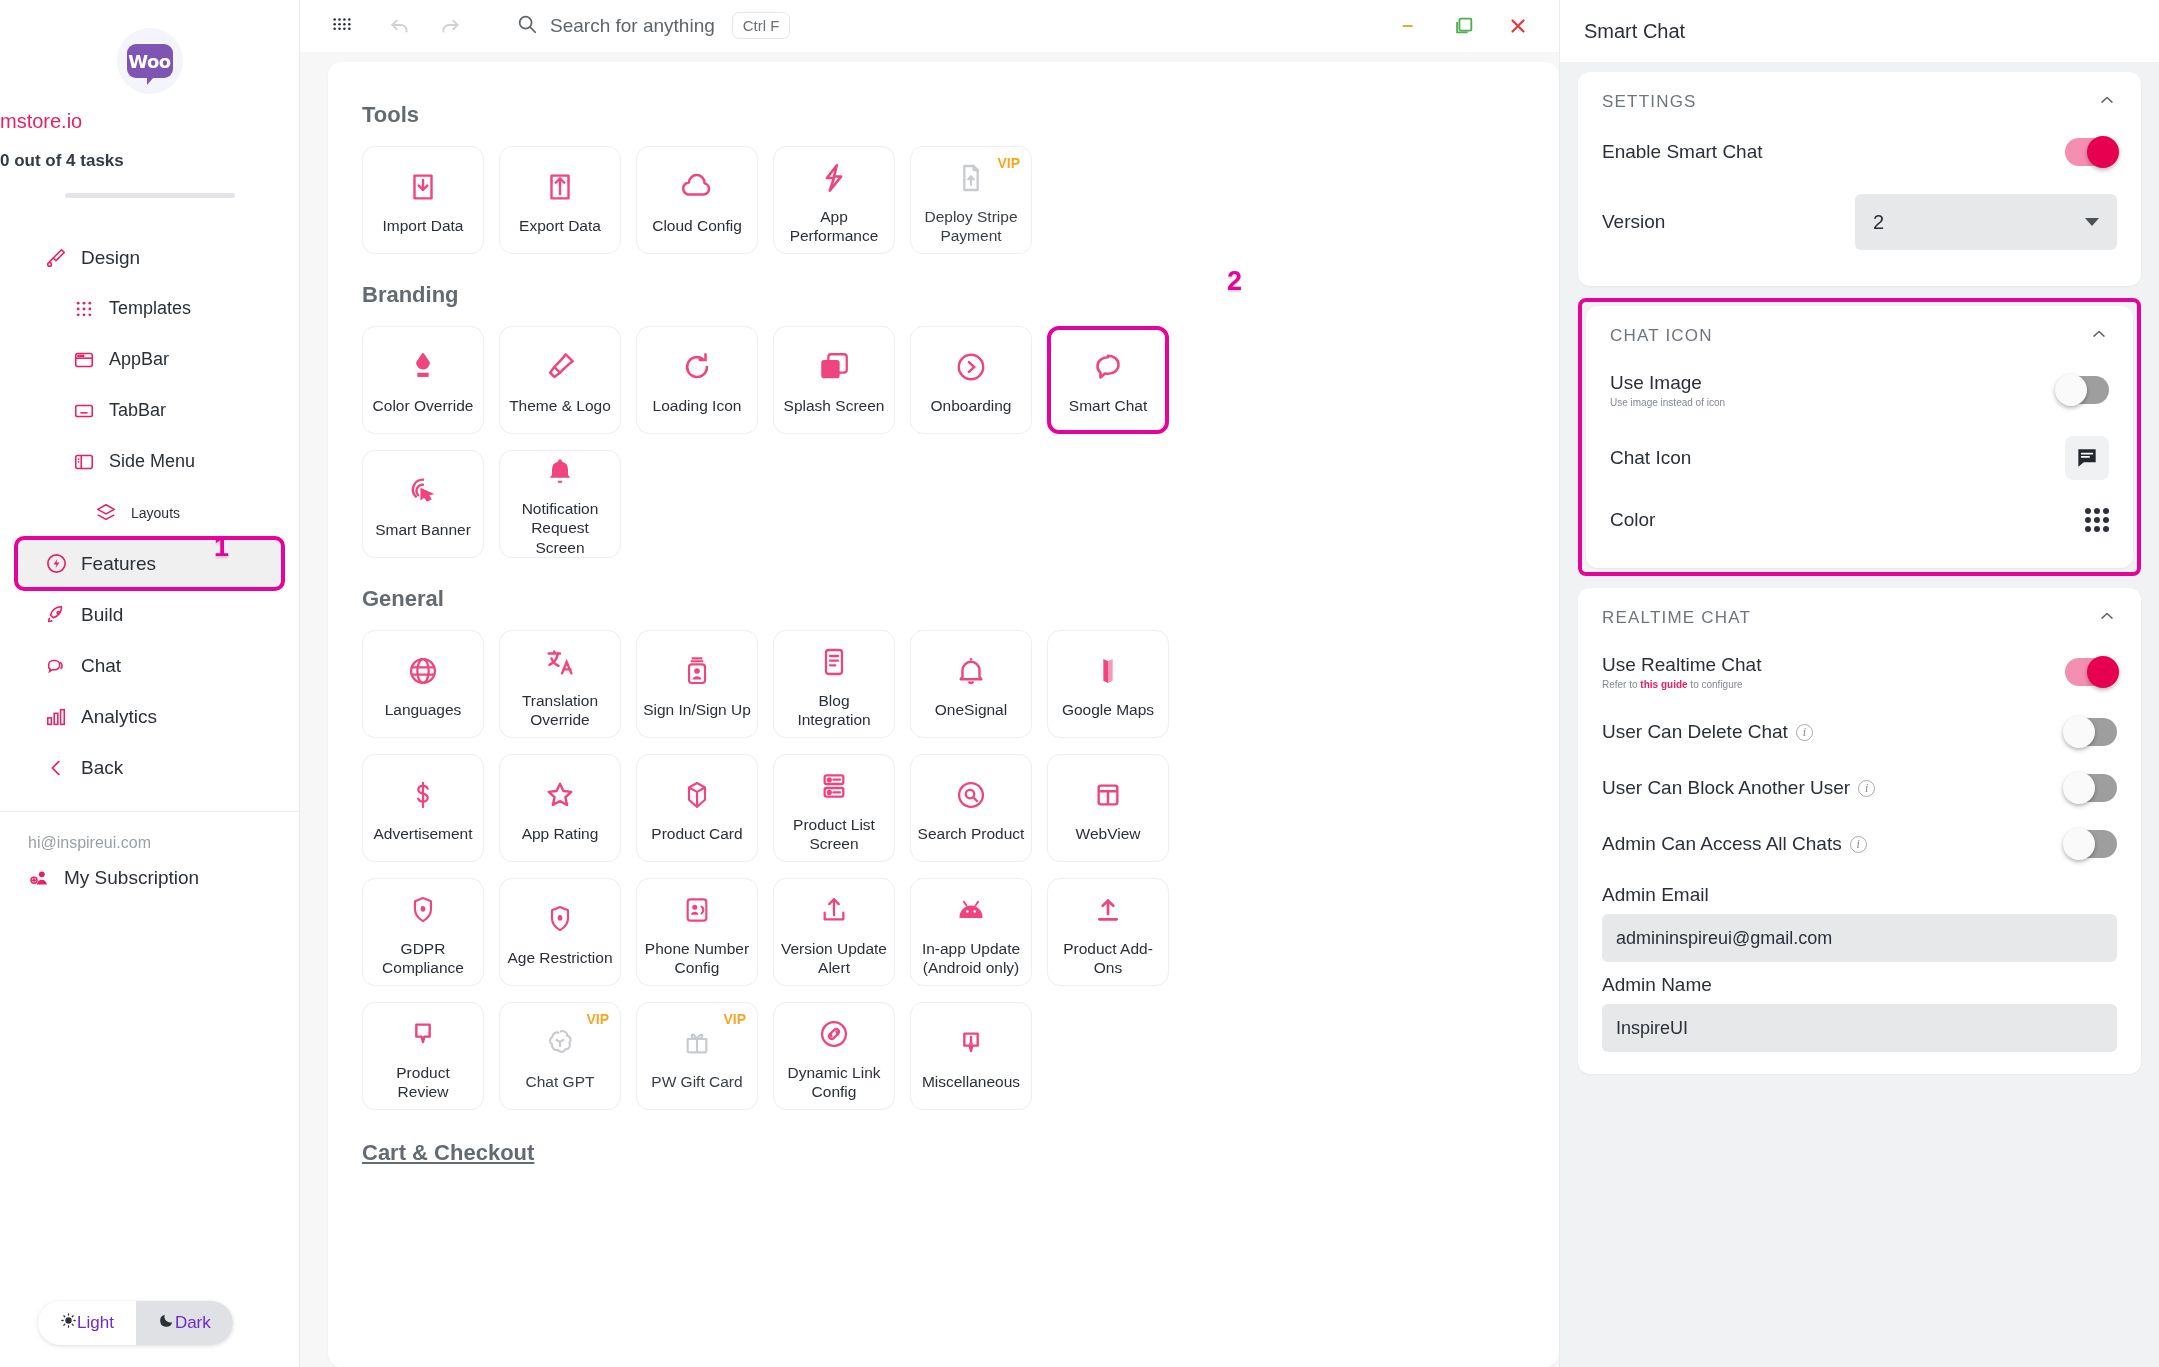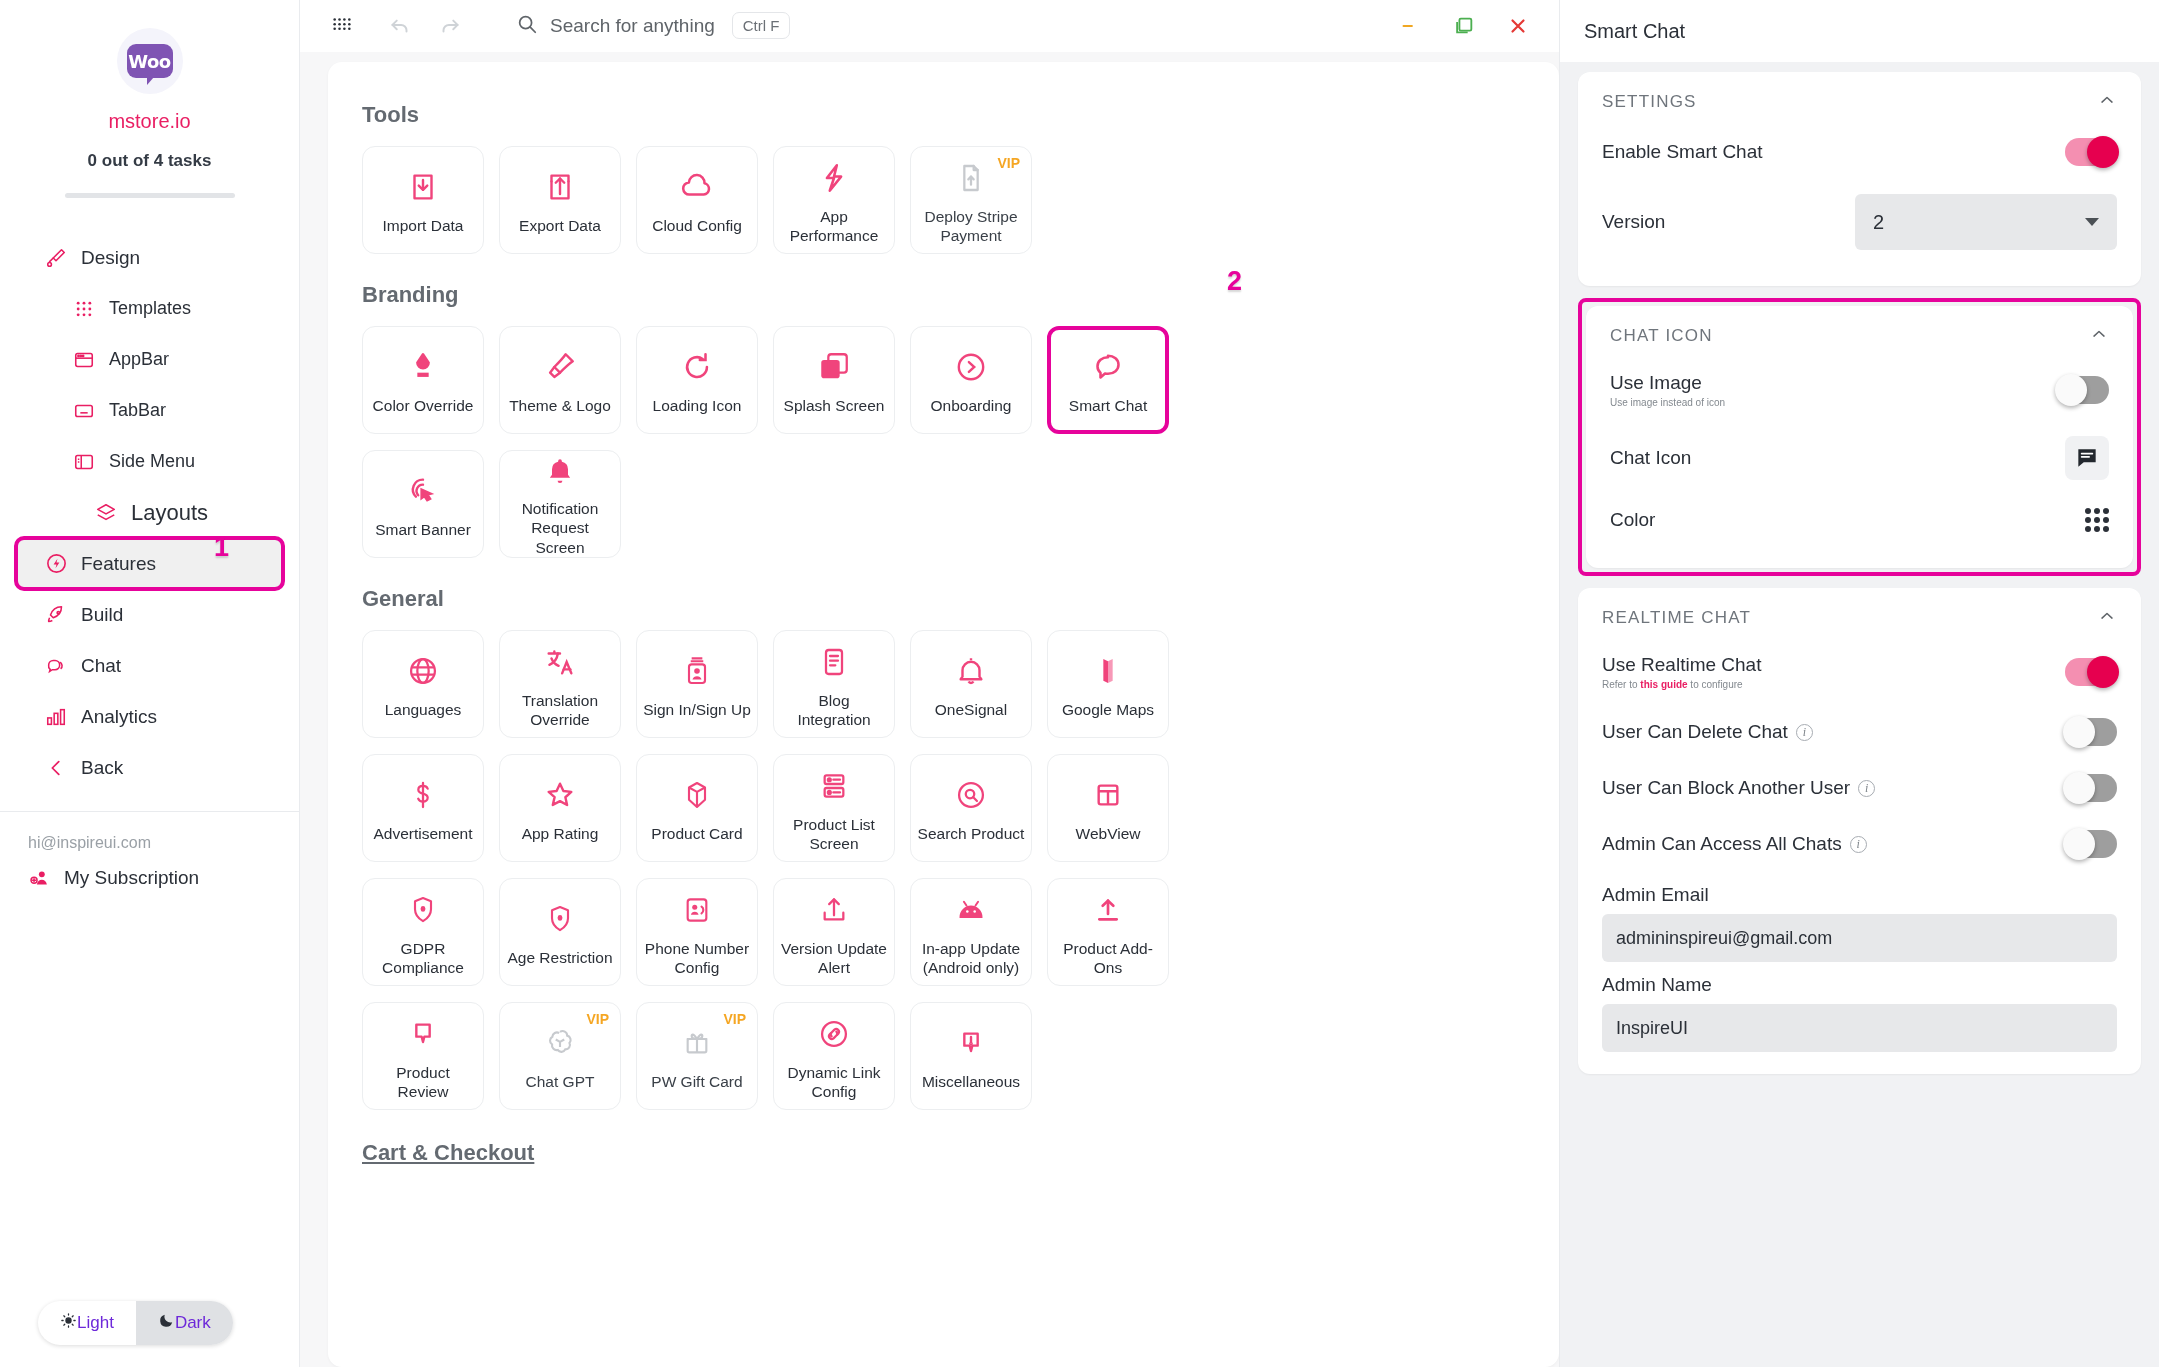--- a/index.html
+++ b/index.html
@@ -12,21 +12,21 @@
   }
   .app { position:relative; width:2159px; height:1367px; display:flex; }
 
   
   .sidebar {
     width:300px; height:1367px; background:#ffffff;
     border-right:1px solid #e9ebee;
     display:flex; flex-direction:column; flex:0 0 300px;
     position:relative;
   }
-  .brand { padding:28px 0 0 0; text-align:center; }
+  .brand { padding:28px 0 0 0; }
   .logo-wrap {
     width:66px;height:66px;border-radius:50%;background:#f4f4fb;
     margin:0 auto; display:flex;align-items:center;justify-content:center;
   }
   .woo {
     width:46px;height:34px;border-radius:9px;background:#7f54b3;
     color:#fff;font-weight:bold;font-size:18px;letter-spacing:-0.5px;
     display:flex;align-items:center;justify-content:center;position:relative;
     font-family:"DejaVu Sans", sans-serif;
   }
@@ -38,21 +38,21 @@
   .brand-tasks { color:#343b45; font-size:17px; margin-top:18px; font-weight:bold;}
   .brand-rule { width:170px;height:5px;border-radius:3px;background:#e2e4e7;margin:22px auto 0 auto;}
 
   .nav { margin-top:34px; }
   .nav-item{
     display:flex;align-items:center;gap:13px;height:51px;
     padding-left:28px;margin:0 16px;border-radius:10px;cursor:pointer;
     font-size:19px;color:#2b3038;
   }
   .nav-item.sub { padding-left:56px; font-size:18px;}
-  .nav-item.sub2 { padding-left:78px; font-size:22px;}
+  .nav-item.sub2 { padding-left:78px; font-size:14px;}
   .nav-item.active { background:#f0f0f0; }
   .nav-ico{ width:24px;height:24px;display:flex;align-items:center;justify-content:center;flex:0 0 24px;}
   .nav-ico svg{ display:block; }
 
   .sidebar-sep{height:1px;background:#e9ebee;margin:18px 0 0 0;}
   .side-mail{color:#9aa0a6;font-size:16px;padding:22px 0 0 28px;}
   .subs{display:flex;align-items:center;gap:12px;padding:14px 0 0 28px;font-size:19px;cursor:pointer;}
 
   .theme-switch{
     position:absolute;bottom:22px;left:38px;

